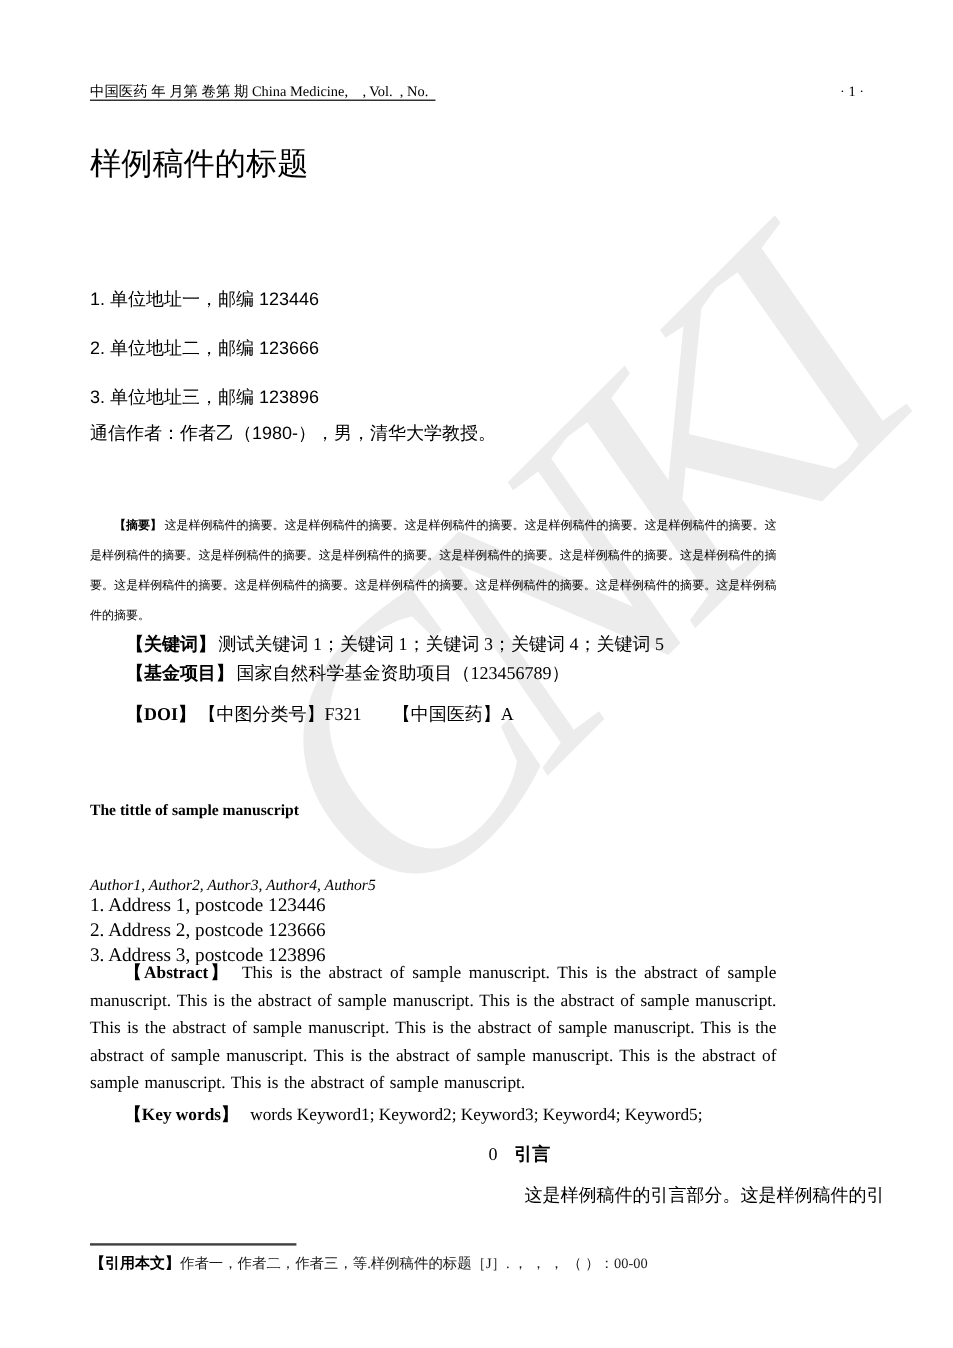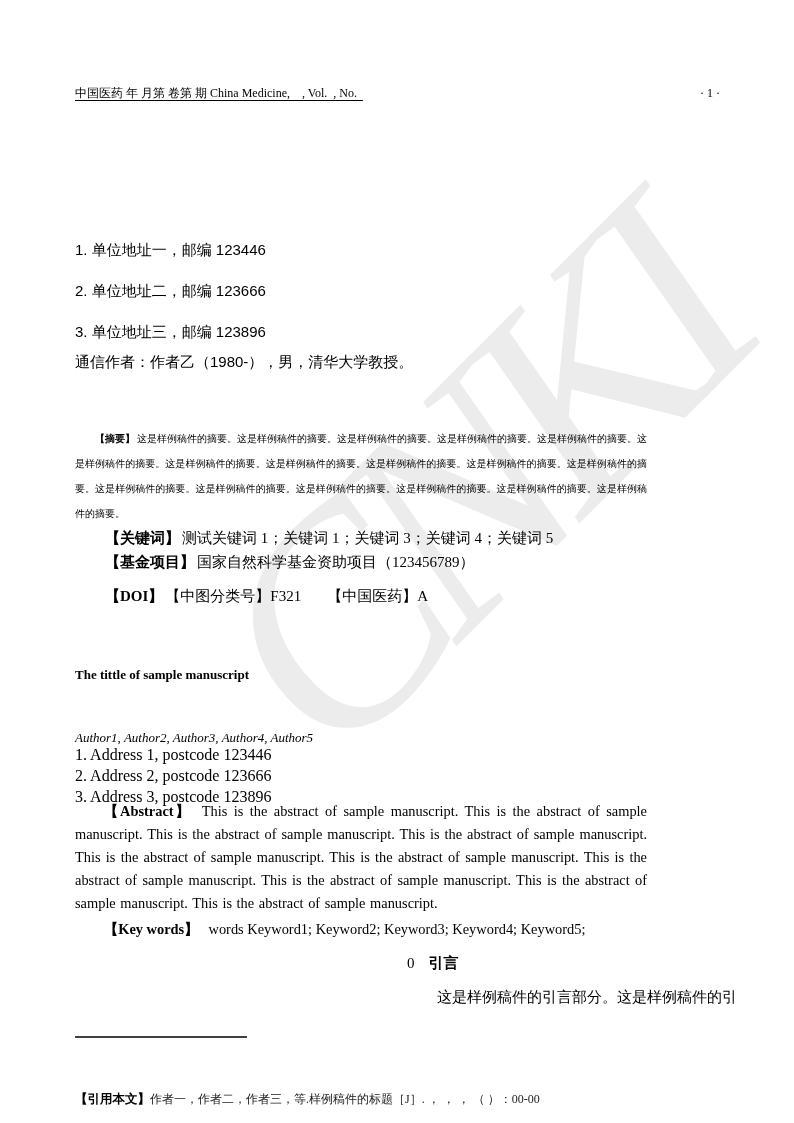--- a/index.html
+++ b/index.html
@@ -29,21 +29,21 @@
     letter-spacing:-25px;
     color:#ececec;
     transform:rotate(-45deg);
     z-index:0;
     user-select:none;
     white-space:nowrap;
   }
 
   
   .header {
-    top:85px; left:75px; width:645px;
+    top:68px; left:75px; width:645px;
     display:flex; justify-content:space-between; align-items:flex-start;
     font-size:12px; line-height:16px;
   }
   .journal { text-decoration:underline; text-underline-offset:3px; white-space:pre; }
 
   .title-cn { top:121px; left:75px; font-size:26px; line-height:32px; }
   .authors-cn { top:197px; left:75px; font-size:15px; line-height:18px; }
   .aff-cn { left:75px; font-size:15px; line-height:18px; }
   .corr-cn { top:353px; left:75px; font-size:15px; line-height:18px; }
 
@@ -62,35 +62,36 @@
   .en-abstract { font-size:14.4px; line-height:23px; text-indent:2em; text-align:justify; word-spacing:1px; }
   .en-keywords { margin-top:3px; font-size:14.4px; line-height:23px; text-indent:2em; }
   .en-lbl-gap { margin-right:10px; }
 
   .section { top:953px; left:407px; width:336px; }
   .section-heading { font-size:15px; line-height:20px; }
   .section-heading .no { font-family:"Liberation Serif", serif; font-weight:normal; margin-right:14px; }
   .intro { margin-top:12px; font-size:15px; line-height:24px; text-indent:2em; text-align:justify; }
 
   .footer-rule { top:1036px; left:75px; width:172px; height:2px; background:#404040; }
-  .footer { top:1090px; left:75px; width:640px; font-size:12px; line-height:18px; color:#1a1a1a; }
+  .footer { top:1044px; left:75px; width:640px; font-size:12px; line-height:18px; color:#1a1a1a; }
   .footer .hei { font-size:12.5px; color:#000; }
 </style>
 </head>
 <body>
 
 <div class="page">
 
   <div class="watermark" style="color: rgb(236, 236, 236);">CNKI</div>
 
   <div class="abs header">
     <span class="journal">中国医药 年 月第 卷第 期 China Medicine,    , Vol.  , No.  </span>
     <span>· 1 ·</span>
   </div>
 
+  <div class="abs title-cn">样例稿件的标题</div>
 
 
   <div class="abs aff-cn hei" style="top:241px;">1. 单位地址一，邮编 123446</div>
   <div class="abs aff-cn hei" style="top:282px;">2. 单位地址二，邮编 123666</div>
   <div class="abs aff-cn hei" style="top:323px;">3. 单位地址三，邮编 123896</div>
 
   <div class="abs corr-cn hei">通信作者：作者乙（1980-），男，清华大学教授。</div>
 
   <div class="abs cn-group">
     <p class="cn-abstract">

